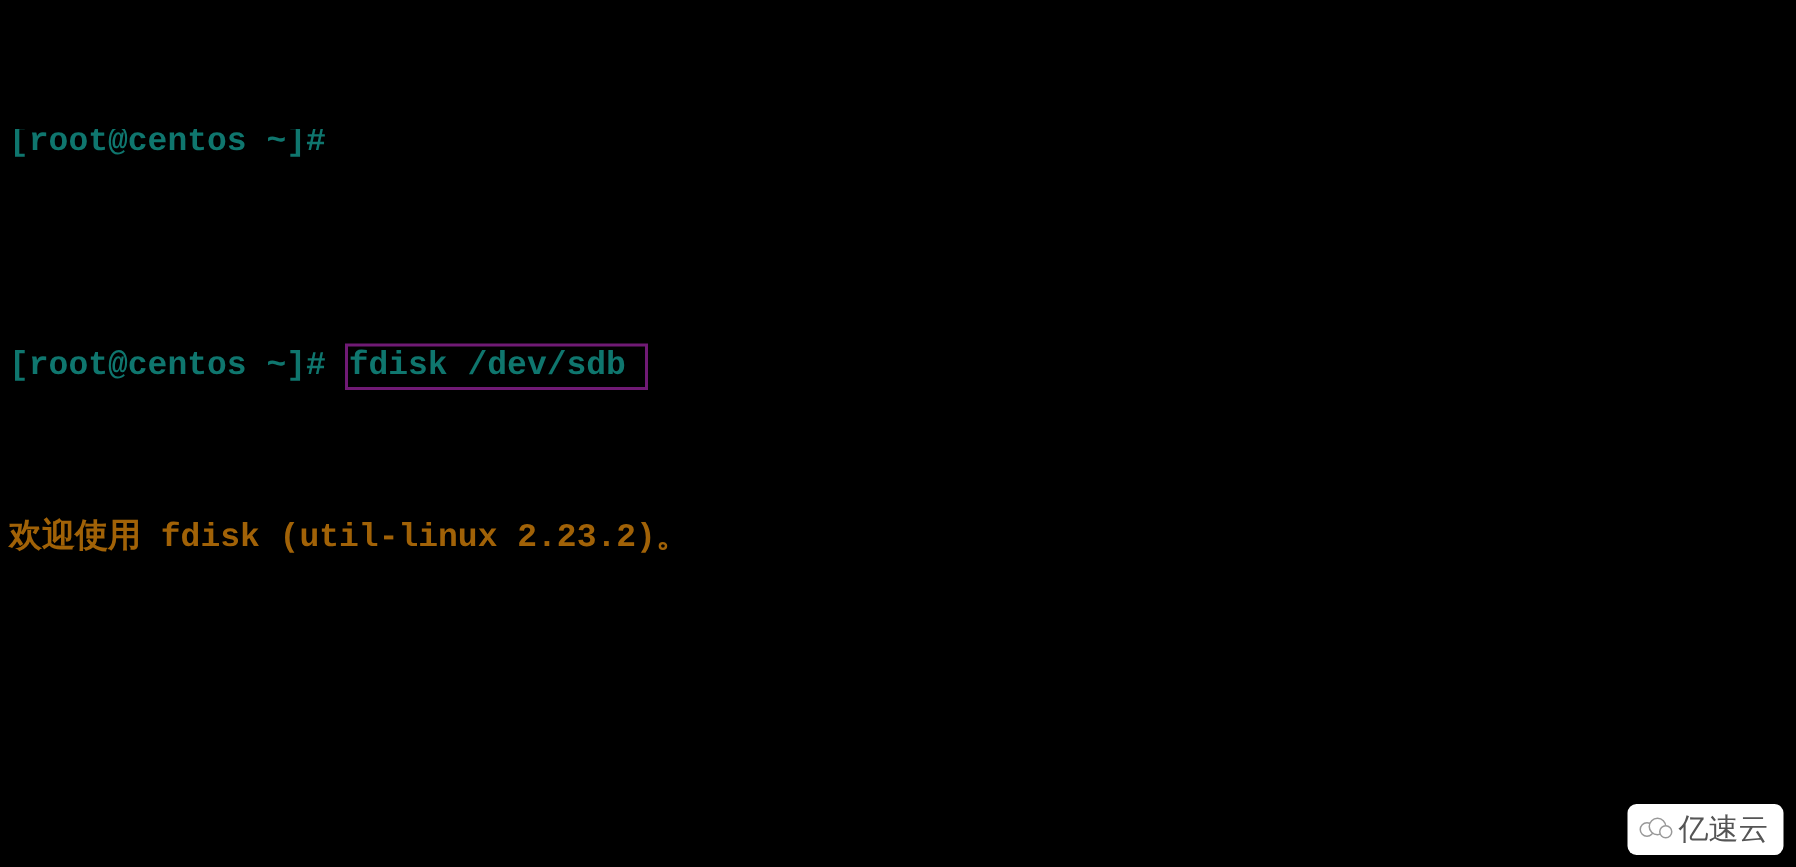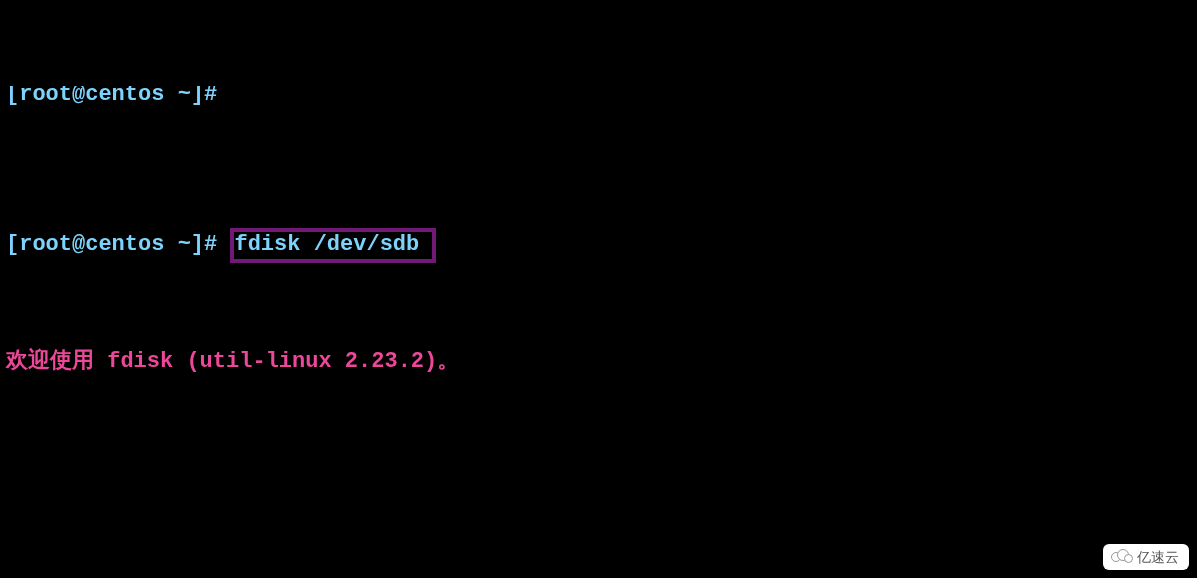--- a/index.html
+++ b/index.html
@@ -20,36 +20,36 @@
       padding: 0 6px;
       white-space: pre;
       position: relative;
     }
     .line {
       display: block;
       min-height: 29px;
       line-height: 29px;
       position: relative;
     }
-    .white { color: #ec4899; }
-    .yellow { color: #7dd3fc; }
+    .white { color: #a16207; }
+    .yellow { color: #0f766e; }
     .redbox {
-      border: 4px solid #701a75;
+      border: 2px solid #701a75;
       display: inline-block;
       line-height: 1.2;
       margin: -1px 0;
     }
     .watermark {
       position: absolute;
       right: 8px;
       bottom: 8px;
       background: #fff;
       border-radius: 6px;
       padding: 4px 10px 4px 8px;
-      font-size: 14px;
+      font-size: 20px;
       color: #555;
       display: flex;
       align-items: center;
       gap: 4px;
       font-family: "Microsoft YaHei", sans-serif;
       font-weight: normal;
       box-shadow: 0 0 4px rgba(0,0,0,0.2);
     }
     .wm-icon {
       width: 22px;

